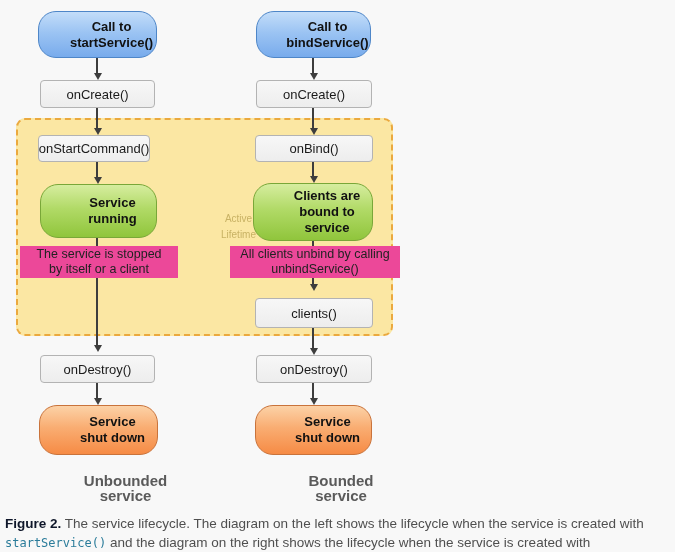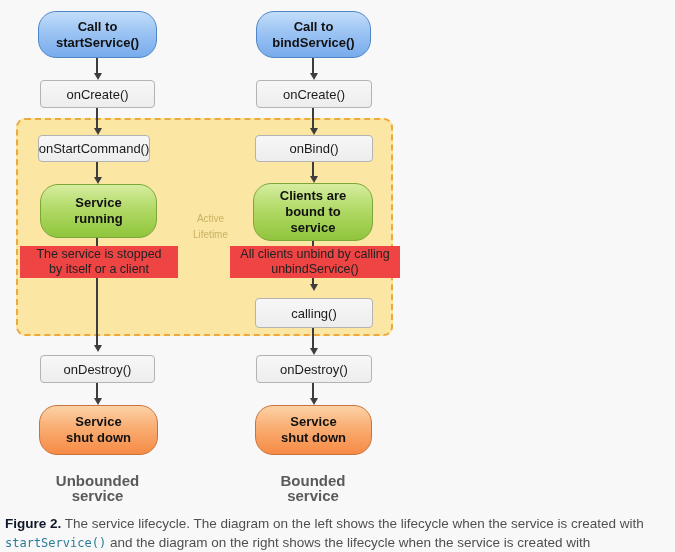--- a/index.html
+++ b/index.html
@@ -6,40 +6,40 @@
   .canvas {
     position: relative;
     width: 675px;
     height: 552px;
     background: #f8f8f8;
     font-family: "Liberation Sans", sans-serif;
     overflow: hidden;
   }
   .node { position: absolute; display: flex; align-items: center; justify-content: center;
           text-align: center; box-sizing: border-box; z-index: 2; }
-  .ml { white-space: pre-line; }
+  .ml { white-space: pre-line; padding-left: 28px; }
 
   .pill { border-radius: 18px; font-weight: bold; font-size: 13px; line-height: 16px; color: #111; }
   .pill-blue   { background: linear-gradient(180deg, #c3ddf9 0%, #9cc4f3 45%, #78abec 100%); border: 1px solid #4e86c8; }
   .pill-green  { background: linear-gradient(180deg, #d6ed9f 0%, #b1da67 45%, #90c53c 100%); border: 1px solid #79a738; }
   .pill-orange { background: linear-gradient(180deg, #fcd2a7 0%, #f9ad72 45%, #f68b45 100%); border: 1px solid #c9733b; }
 
   .gbox { background: linear-gradient(180deg, #f7f7f7, #ededed); border: 1px solid #b3b3b3;
           border-radius: 4px; font-size: 13px; color: #1a1a1a; }
 
   .region {
     position: absolute; z-index: 0;
     background: #FBE7A3;
     border: 2px dashed #EBA93E;
     border-radius: 9px;
     box-sizing: border-box;
   }
 
   .note { position: absolute; z-index: 2; text-align: center; font-size: 12.5px; line-height: 15px;
-          color: #222; background: #ef4444; padding: 1px 2px; }
+          color: #222; background: #ec4899; padding: 1px 2px; }
   .lifetime-label { position: absolute; z-index: 1; text-align: center; font-size: 10px; line-height: 16px;
           color: #C8B264; }
   .col-label { position: absolute; z-index: 2; text-align: center; font-weight: bold;
           font-size: 15px; line-height: 15px; color: #5a5a5a; }
 
   .arrow { position: absolute; width: 0; border-left: 2px solid #3d3d3d; z-index: 1; }
   .arrow::after {
     content: ""; position: absolute; bottom: -7px; left: -4px;
     border: 4px solid transparent; border-top: 7px solid #3d3d3d; border-bottom: 0;
   }
@@ -104,21 +104,21 @@
 
   <div class="node pill pill-green ml" style="left:253px; top:183px; width:120px; height:58px;">Clients are
 bound to
 service</div>
 
   <div class="arrow" style="left:312px; top:241px; height:43px;"></div>
 
   <div class="note ml" style="left:230px; top:246px; width:166px;">All clients unbind by calling
 unbindService()</div>
 
-  <div class="node gbox" style="left:255px; top:298px; width:118px; height:30px;">calling()</div>
+  <div class="node gbox" style="left:255px; top:298px; width:118px; height:30px;">clients()</div>
 
   <div class="arrow" style="left:312px; top:328px; height:20px;"></div>
 
   <div class="node gbox" style="left:256px; top:355px; width:116px; height:28px;">onDestroy()</div>
 
   <div class="arrow" style="left:312px; top:383px; height:15px;"></div>
 
   <div class="node pill pill-orange ml" style="left:255px; top:405px; width:117px; height:50px;">Service
 shut down</div>
 

